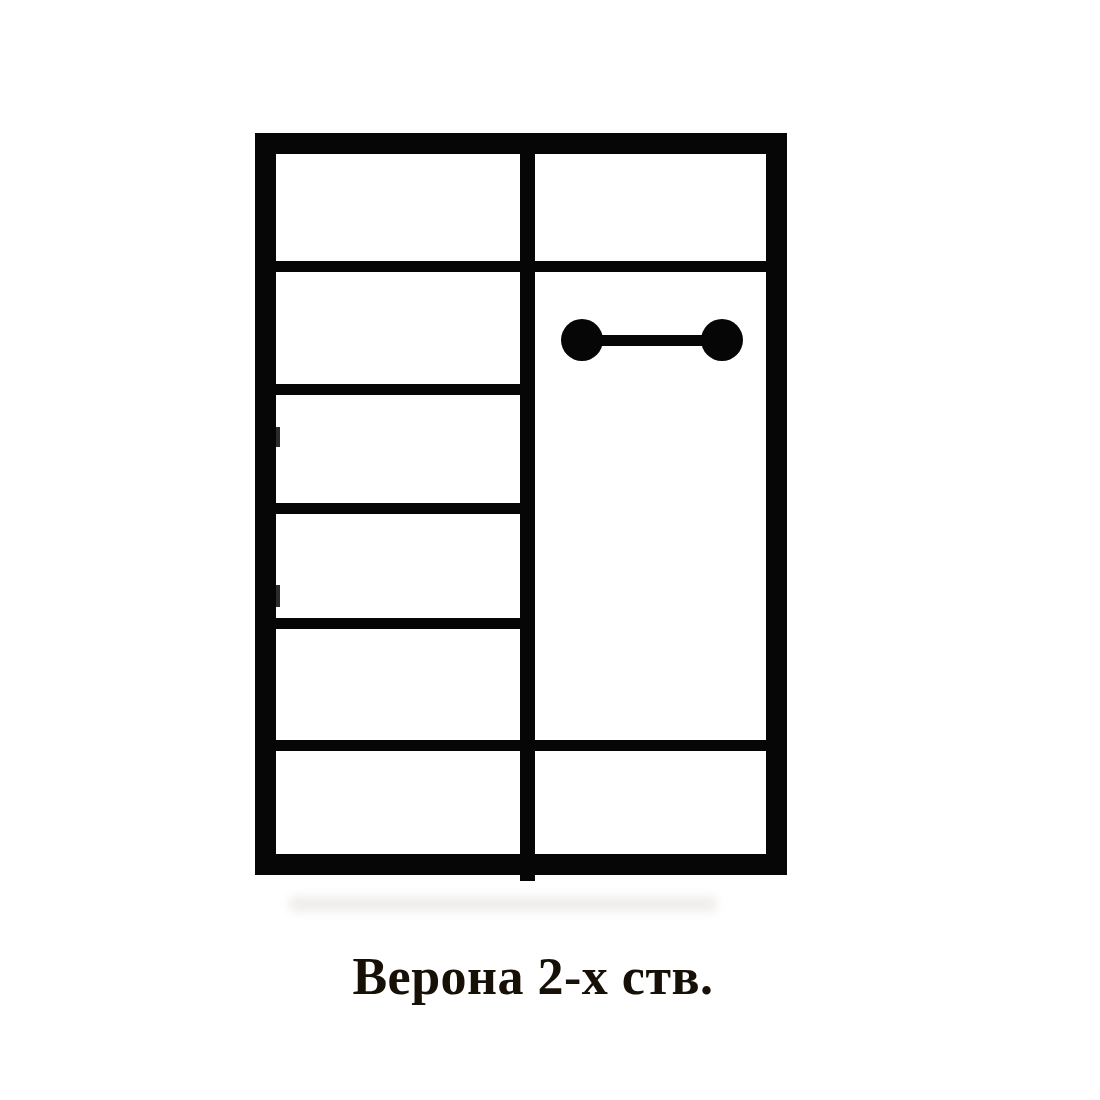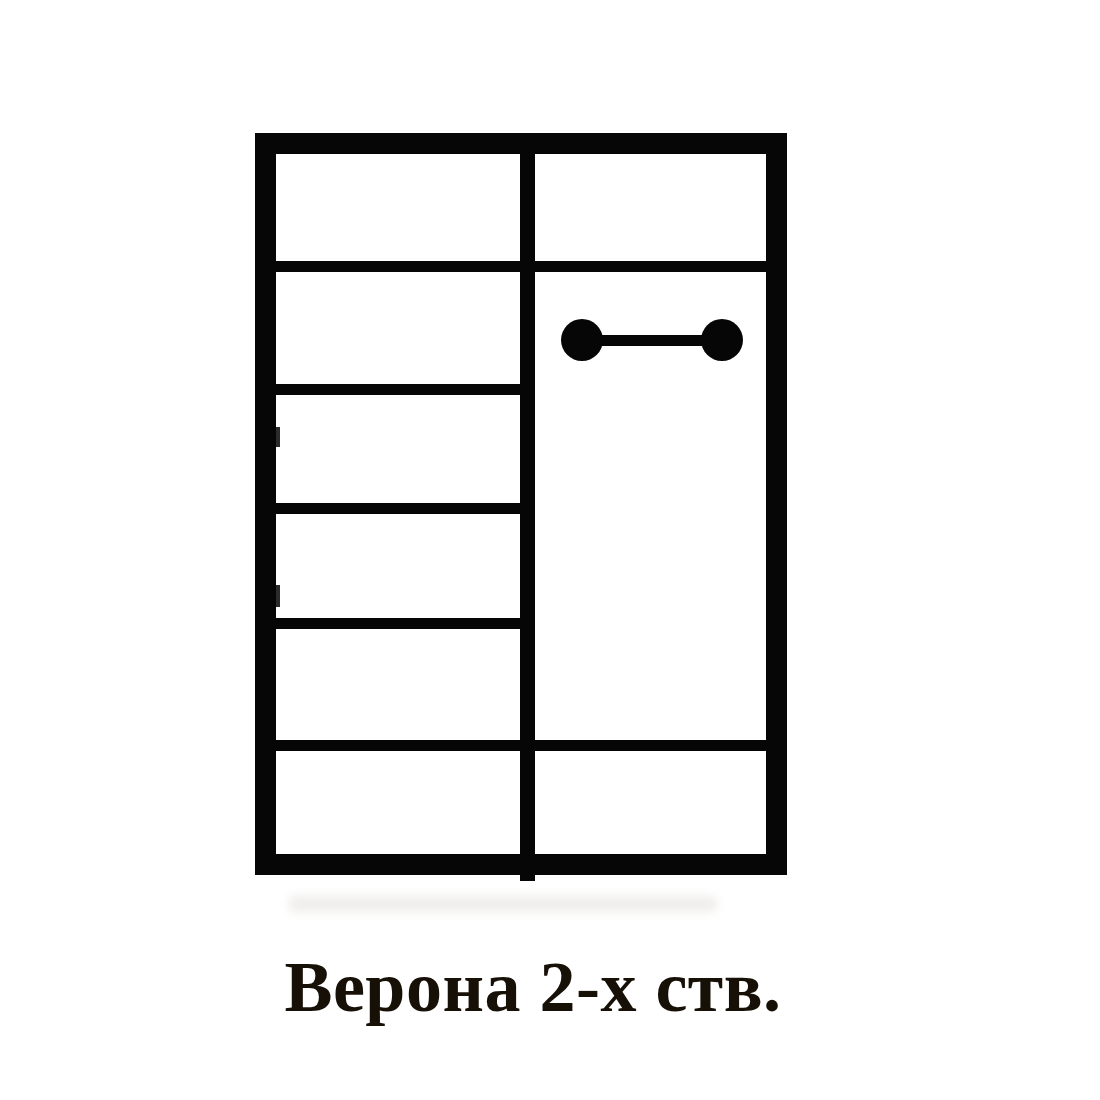--- a/index.html
+++ b/index.html
@@ -42,15 +42,15 @@
       <div class="abs" style="left: 270px; top: 384px; width: 262px; height: 11px; background: rgb(6, 6, 6);"></div>
       <div class="abs" style="left: 270px; top: 503px; width: 262px; height: 11px; background: rgb(6, 6, 6);"></div>
       <div class="abs" style="left: 270px; top: 618px; width: 262px; height: 11px; background: rgb(6, 6, 6);"></div>
       <div class="abs" style="left: 582px; top: 335px; width: 140px; height: 11px; background: rgb(6, 6, 6);"></div>
       <div class="abs" style="left: 561px; top: 319px; width: 42px; height: 42px; background: rgb(6, 6, 6); border-radius: 50%;"></div>
       <div class="abs" style="left: 701px; top: 319px; width: 42px; height: 42px; background: rgb(6, 6, 6); border-radius: 50%;"></div>
       <div class="abs" style="left: 274px; top: 427px; width: 6px; height: 20px; background: rgb(6, 6, 6); opacity: 0.85;"></div>
       <div class="abs" style="left: 274px; top: 585px; width: 6px; height: 22px; background: rgb(6, 6, 6); opacity: 0.85;"></div>
     </div>
 
-  <div class="caption" style="color: rgb(23, 16, 7); font-size: 72px;">Верона 2-х ств.</div>
+  <div class="caption" style="color: rgb(23, 16, 7); font-size: 52px;">Верона 2-х ств.</div>
 
 </div>
 
 </body></html>

